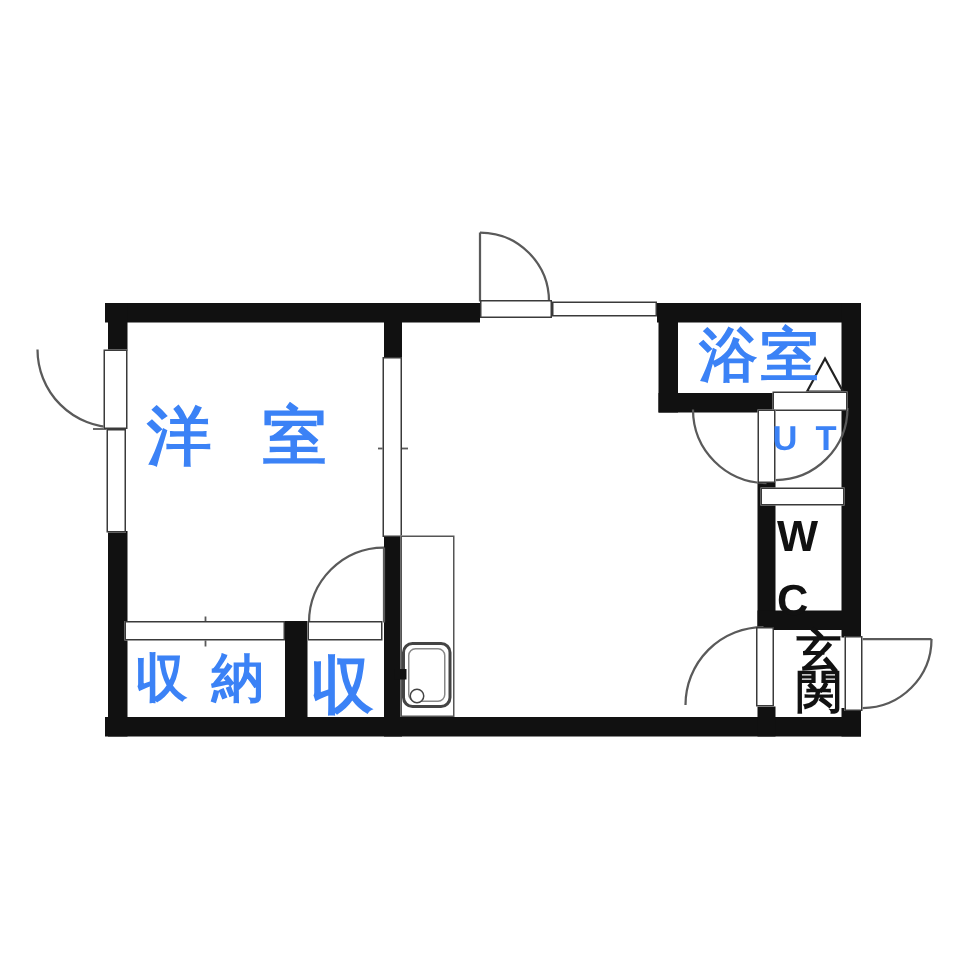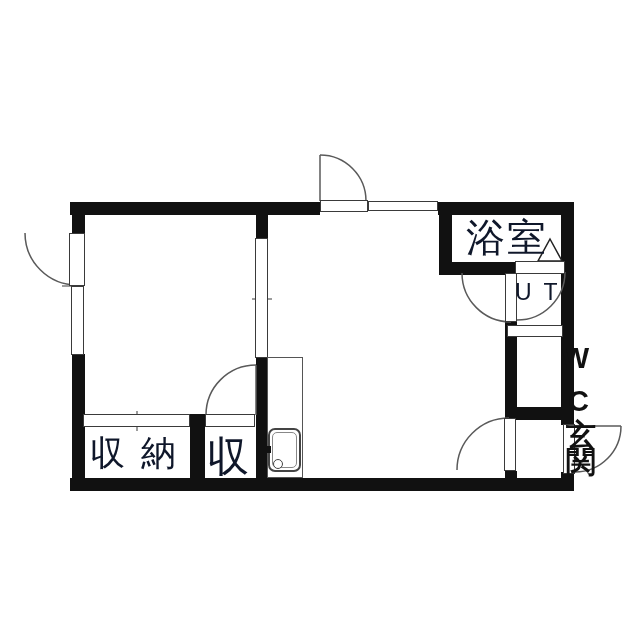--- a/index.html
+++ b/index.html
@@ -2,22 +2,22 @@
 <html><head>
 <meta charset="utf-8">
 <style>
   html,body{margin:0;padding:0;background:#fff;}
   .stage{
     position:relative;width:640px;height:640px;background:#fff;overflow:hidden;
     font-family:"Liberation Sans","DejaVu Sans",sans-serif;
   }
   .w{position:absolute;background:#111;}
   .lf{position:absolute;background:#fff;border:1px solid #3a3a3a;box-sizing:border-box;}
-  .lb{position:absolute;font-weight:normal;color:#0f172a;line-height:1;white-space:nowrap;}
-  .lb-stack{position:absolute;font-weight:bold;color:#111;text-align:right;word-break:break-all;white-space:normal;padding-left:35px;}
+  .lb{position:absolute;font-weight:bold;color:#3b82f6;line-height:1;white-space:nowrap;}
+  .lb-stack{position:absolute;font-weight:bold;color:#111;text-align:left;word-break:break-all;white-space:normal;}
   .counter{position:absolute;left:267px;top:357px;width:36px;height:121px;background:#fff;border:1px solid #555;box-sizing:border-box;}
   .sink{position:absolute;left:268px;top:428px;width:33px;height:44px;border:2px solid #444;border-radius:7px;box-sizing:border-box;background:#fff;}
   .sink-inner{position:absolute;left:2px;top:2px;right:2px;bottom:2px;border:1px solid #888;border-radius:5px;}
   .drain{position:absolute;left:273px;top:459px;width:10px;height:10px;border:1.5px solid #444;border-radius:50%;box-sizing:border-box;background:#fff;}
   .faucet{position:absolute;left:263px;top:446px;width:8px;height:7px;background:#111;}
   svg.lines{position:absolute;left:0;top:0;pointer-events:none;}
 </style>
 </head>
 <body>
 
@@ -76,20 +76,21 @@
   <div class="lf" style="left:504px;top:418px;width:12px;height:53px"></div>
   <div class="lf" style="left:563px;top:424px;width:12px;height:50px"></div>
 
   <div class="counter"></div>
   <div class="sink">
       <div class="sink-inner"></div>
     </div>
   <div class="drain"></div>
   <div class="faucet"></div>
 
+  <div class="lb" style="left:98px;top:270px;font-size:43px;letter-spacing:34px">洋室</div>
 
 
   <div class="lb" style="left:466px;top:218px;font-size:39px;letter-spacing:2px">浴室</div>
 
   <div class="lb" style="left:515px;top:281px;font-size:23px;letter-spacing:12px">UT</div>
 
   <div class="lb-stack" style="left:518px;top:337px;width:36px;font-size:29px;line-height:43px">WC</div>
 
   <div class="lb-stack" style="left:531px;top:421px;width:28px;font-size:30px;line-height:27px">玄関</div>
 

